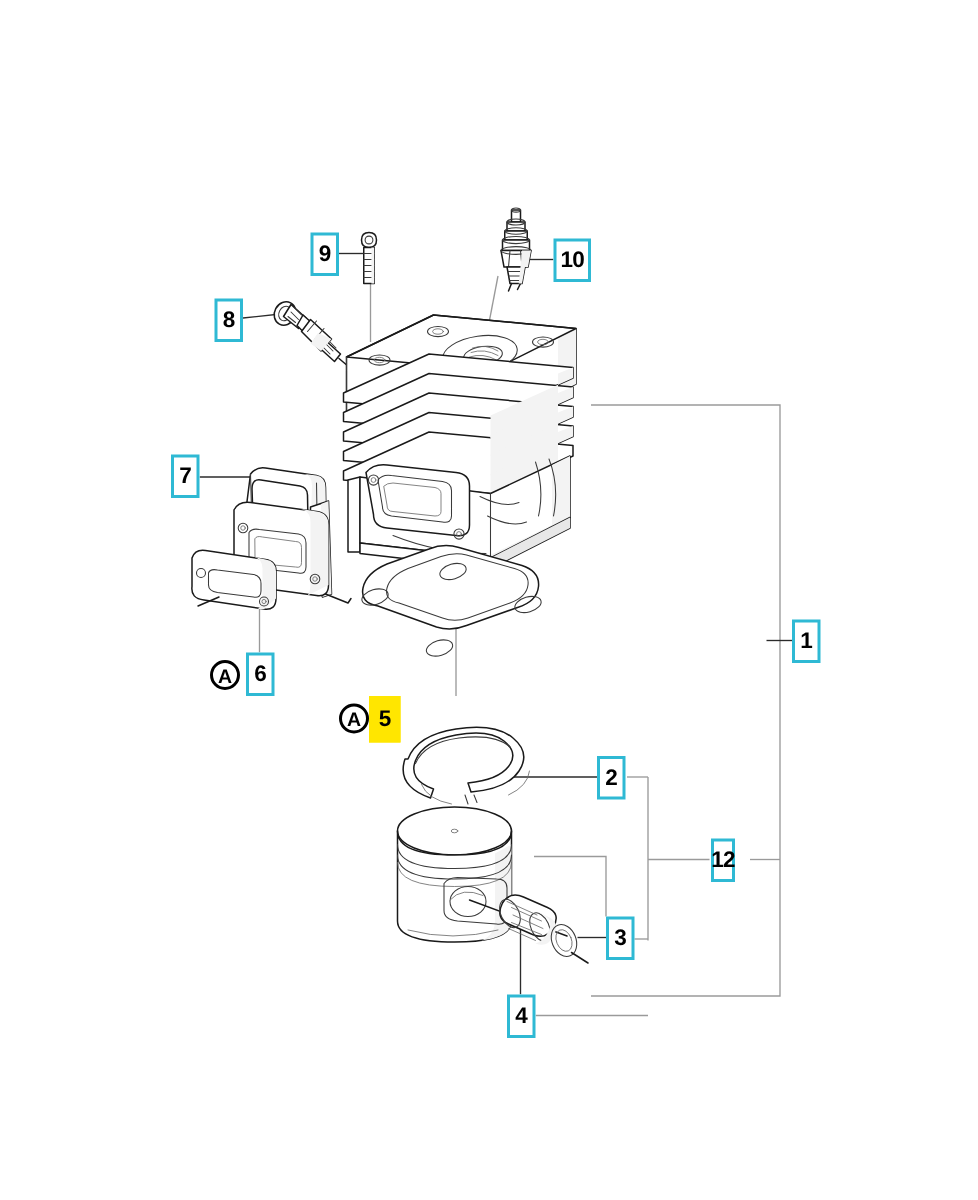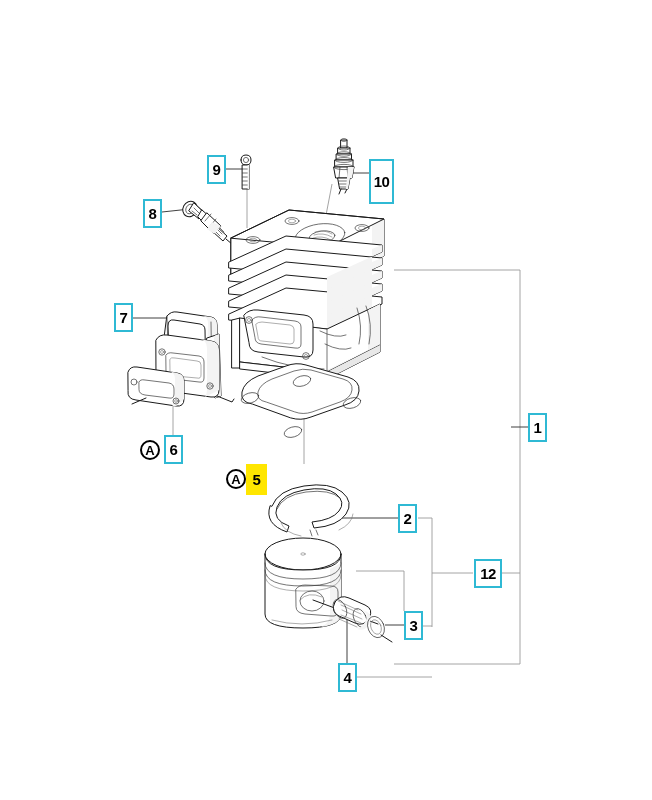--- a/index.html
+++ b/index.html
@@ -398,25 +398,25 @@
   </div>
 
   <div class="callout-box" style="left:143px; top:199px; width:19px; height:29px;">
     <span>8</span>
   </div>
 
   <div class="callout-box" style="left:207px; top:155px; width:19px; height:29px;">
     <span>9</span>
   </div>
 
-  <div class="callout-box" style="left:369px; top:159px; width:25px; height:45px;">
+  <div class="callout-box" style="left:369px; top:159px; width:25px; height:29px;">
     <span>10</span>
   </div>
 
-  <div class="callout-box" style="left:474px; top:559px; width:28px; height:29px;text-align:right;">
+  <div class="callout-box" style="left:474px; top:559px; width:16px; height:29px;text-align:right;">
     <span>12</span>
   </div>
 
   <div class="ref-circle" style="left:140px; top:440px;">
     <span>A</span>
   </div>
 
   <div class="ref-circle" style="left:226px; top:469px;">
     <span>A</span>
   </div>

